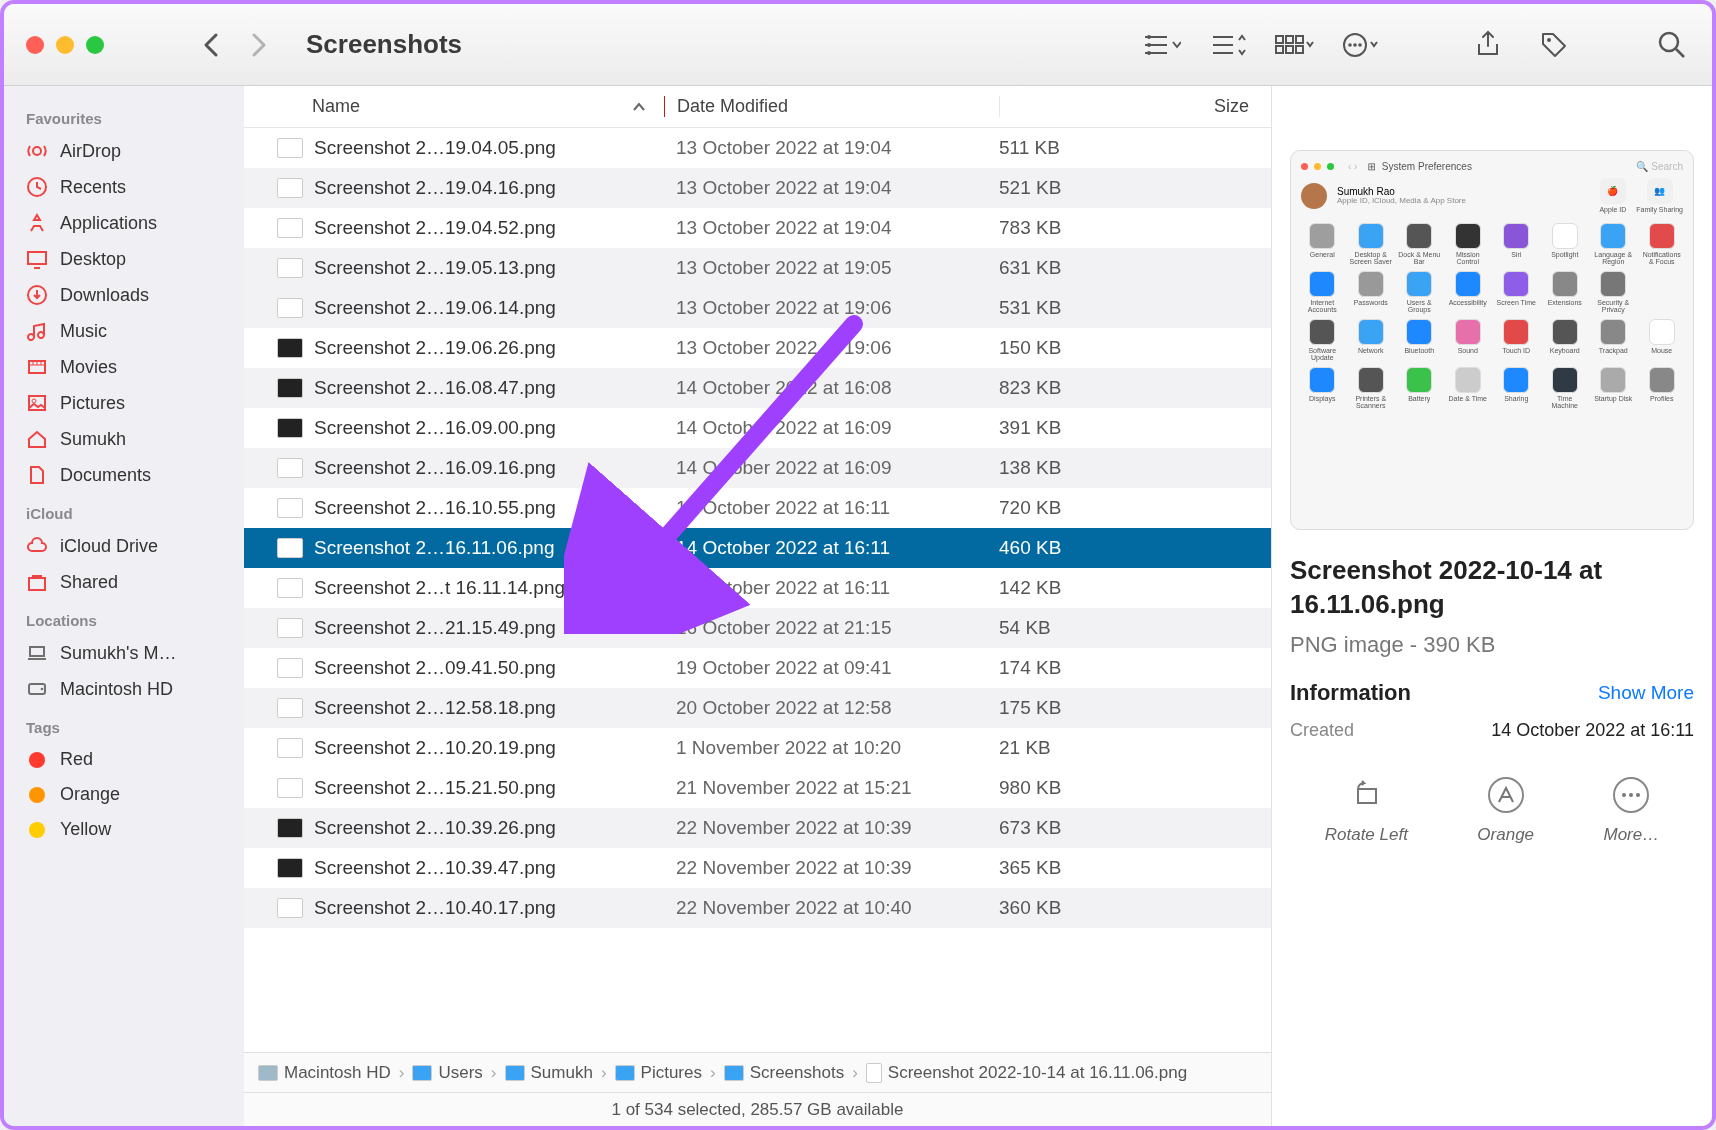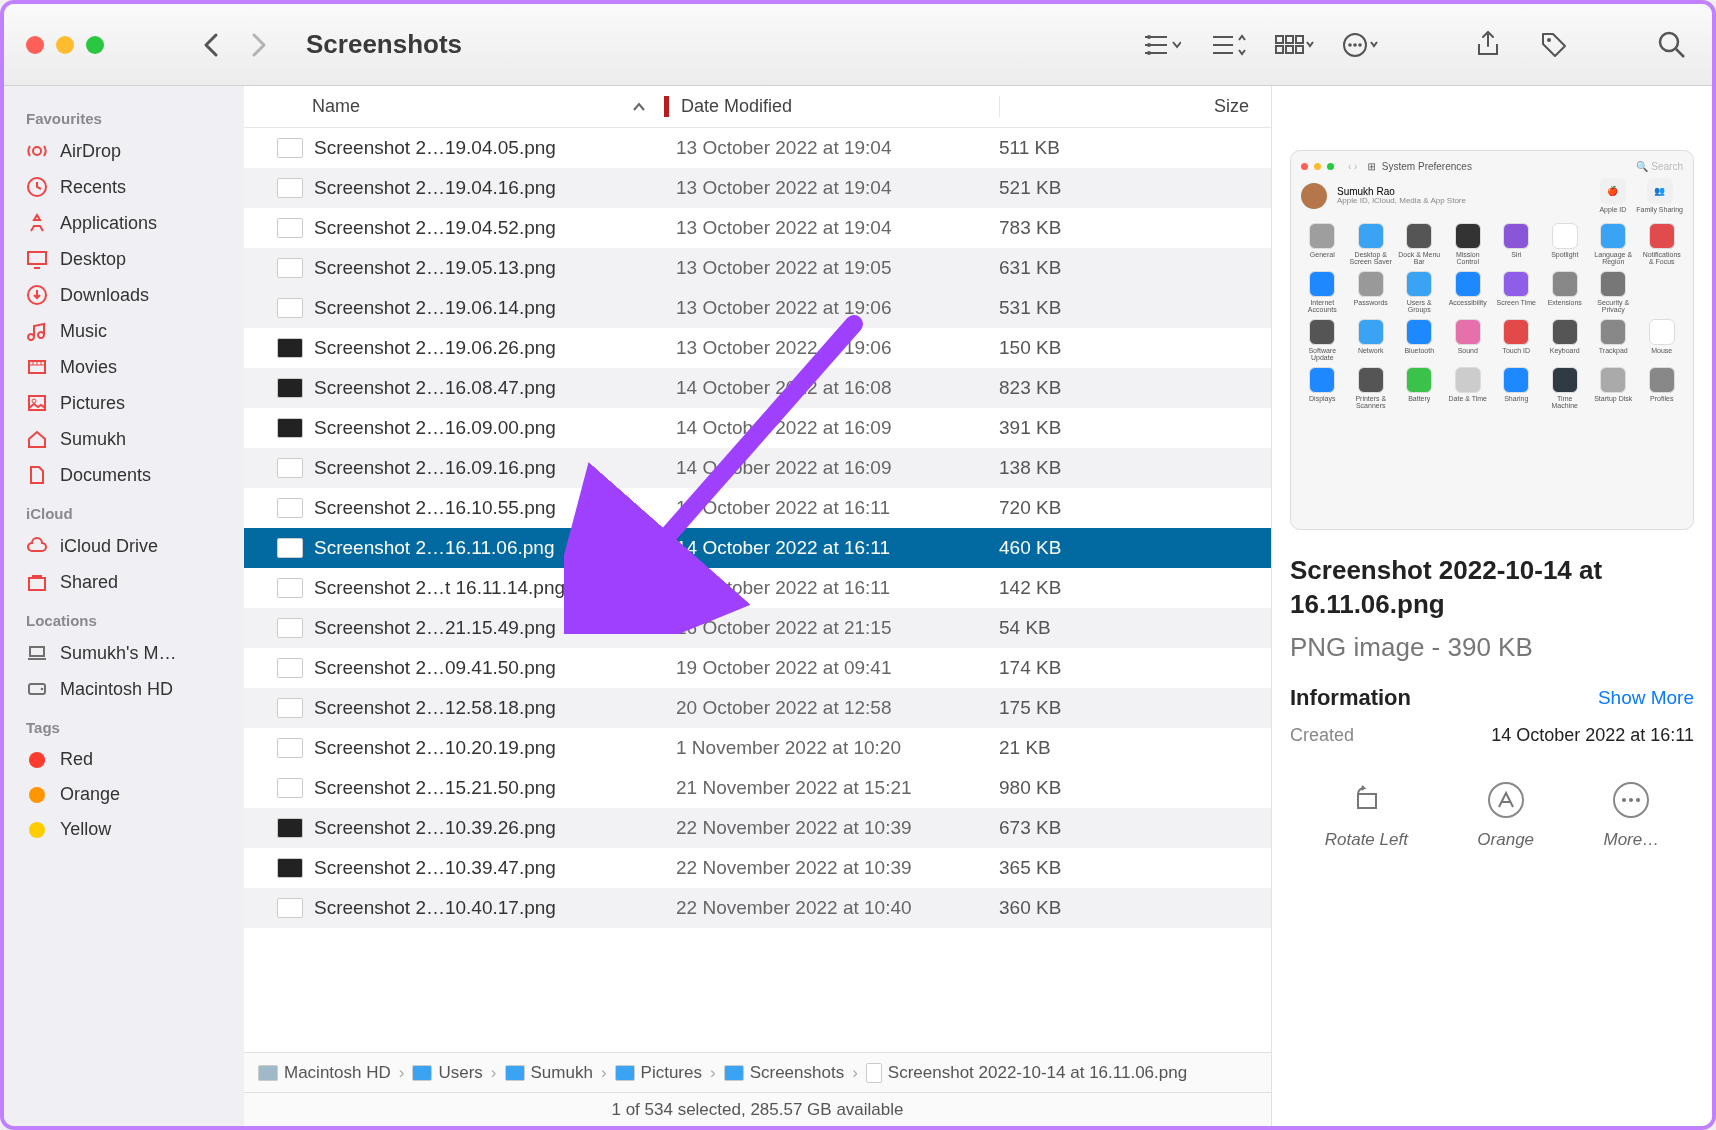--- a/index.html
+++ b/index.html
@@ -22,42 +22,42 @@
   .sidebar { width:240px; flex:none; background:#f0eff4; padding:12px 10px; overflow:hidden;}
   .sb-section { font-size:15px; font-weight:600; color:#8a8a8e; padding:12px 12px 6px;}
   .sb-item { display:flex; align-items:center; gap:12px; padding:7px 12px; font-size:18px; color:#333; border-radius:6px;}
   .sb-icon { width:22px; height:22px; display:flex; align-items:center; justify-content:center; color:#ef4444;}
   .sb-icon.gray{color:#707070;}
   .tagdot { width:16px; height:16px; border-radius:50%; margin:0 3px;}
   
   .filepane { flex:1 1 auto; display:flex; flex-direction:column; background:#fff; border-right:1px solid #e2e2e2; min-width:0;}
   .columns { height:42px; display:flex; align-items:center; border-bottom:1px solid #e6e6e6; font-size:18px; color:#444;}
   .col-name{flex:0 0 420px; padding-left:68px; display:flex; align-items:center; gap:10px;}
-  .col-date{flex:0 0 335px; padding-left:12px; border-left:5px solid #b91c1c;}
+  .col-date{flex:0 0 335px; padding-left:12px; border-left:1px solid #b91c1c;}
   .col-size{flex:1; padding-right:22px; text-align:right; border-left:1px solid #e6e6e6; padding-left:12px;}
   .rows{flex:1; overflow:hidden;}
   .row{height:40px; display:flex; align-items:center; font-size:19px; color:#333;}
   .row.alt{background:#f2f2f4;}
   .row.sel{background:#0369a1; color:#fff;}
   .row.sel .rdate, .row.sel .rsize{color:#fff;}
   .ricon{width:32px; flex:none; margin-left:30px; margin-right:8px; display:flex; align-items:center; justify-content:center;}
   .thumb{width:26px; height:20px; border:1px solid #ccc; background:#fff; border-radius:2px;}
   .thumb.dark{background:#222;}
   .rname{flex:0 0 350px; white-space:nowrap; overflow:hidden; text-overflow:clip;}
   .rdate{flex:0 0 335px; color:#666; padding-left:12px;}
   .rsize{flex:1; text-align:left; padding-right:22px; color:#555;}
   .pathbar{height:40px; border-top:1px solid #e0e0e0; display:flex; align-items:center; gap:8px; padding:0 14px; font-size:17px; color:#555; background:#fafafa;}
   .crumb{display:flex; align-items:center; gap:6px;}
   .crumb .cicon{width:20px;height:16px;border-radius:2px;}
   .statusbar{height:34px; border-top:1px solid #e0e0e0; text-align:center; font-size:17px; color:#555; line-height:34px; background:#fafafa;}
   
   .inspector{width:440px; flex:none; background:#fff; padding:18px; display:flex; flex-direction:column;}
   .preview{width:100%; height:380px; border:1px solid #ddd; border-radius:10px; background:#f6f6f6; padding:10px; font-size:9px; overflow:hidden; margin-top:46px;}
   .fname{font-size:26px; font-weight:700; margin-top:24px; color:#222; line-height:1.3;}
-  .ftype{font-size:26px; color:#777; margin-top:10px;}
+  .ftype{font-size:22px; color:#777; margin-top:10px;}
   .inforow{display:flex; justify-content:space-between; align-items:center; margin-top:22px;}
   .infolabel{font-size:22px; font-weight:700; color:#222;}
   .showmore{font-size:19px; color:#0a7aff;}
   .created{display:flex; justify-content:space-between; font-size:18px; margin-top:14px;}
   .created .k{color:#888;} .created .v{color:#222;}
   .actions{display:flex; justify-content:space-around; margin-top:36px; color:#666; font-size:17px;font-style:italic;}
   .act{display:flex; flex-direction:column; align-items:center; gap:12px;}
   .actcircle{width:36px;height:36px;border:2px solid #888;border-radius:50%;display:flex;align-items:center;justify-content:center;color:#666;}
   
   .mp-top{display:flex;align-items:center;gap:6px;font-size:10px;color:#555;margin-bottom:6px;}

